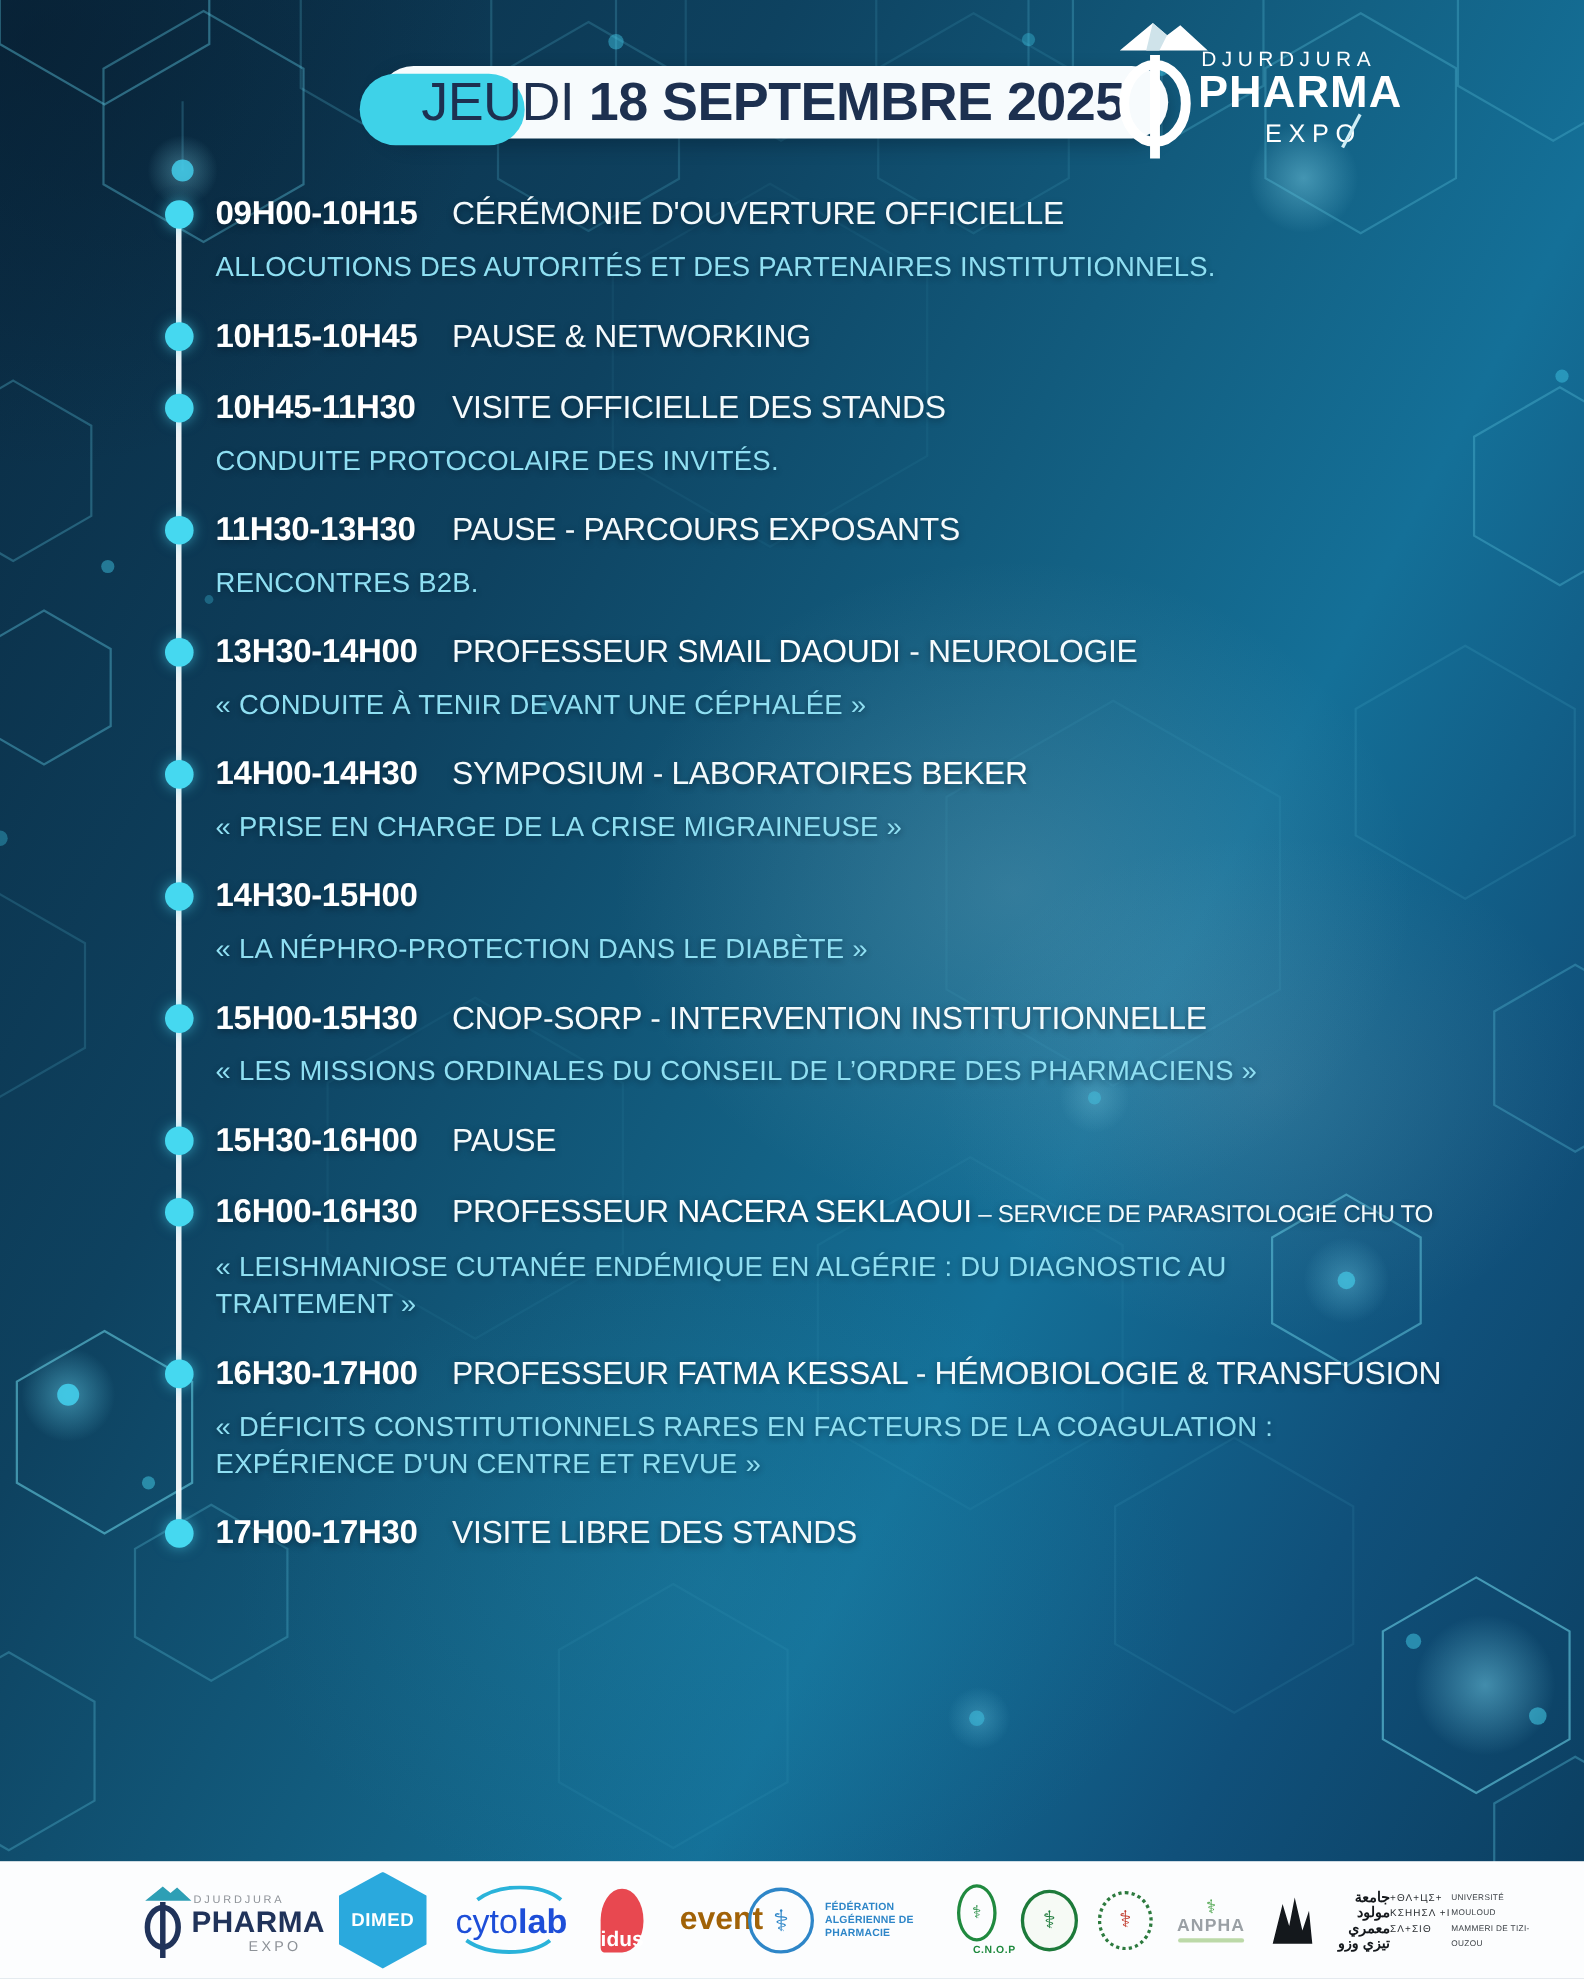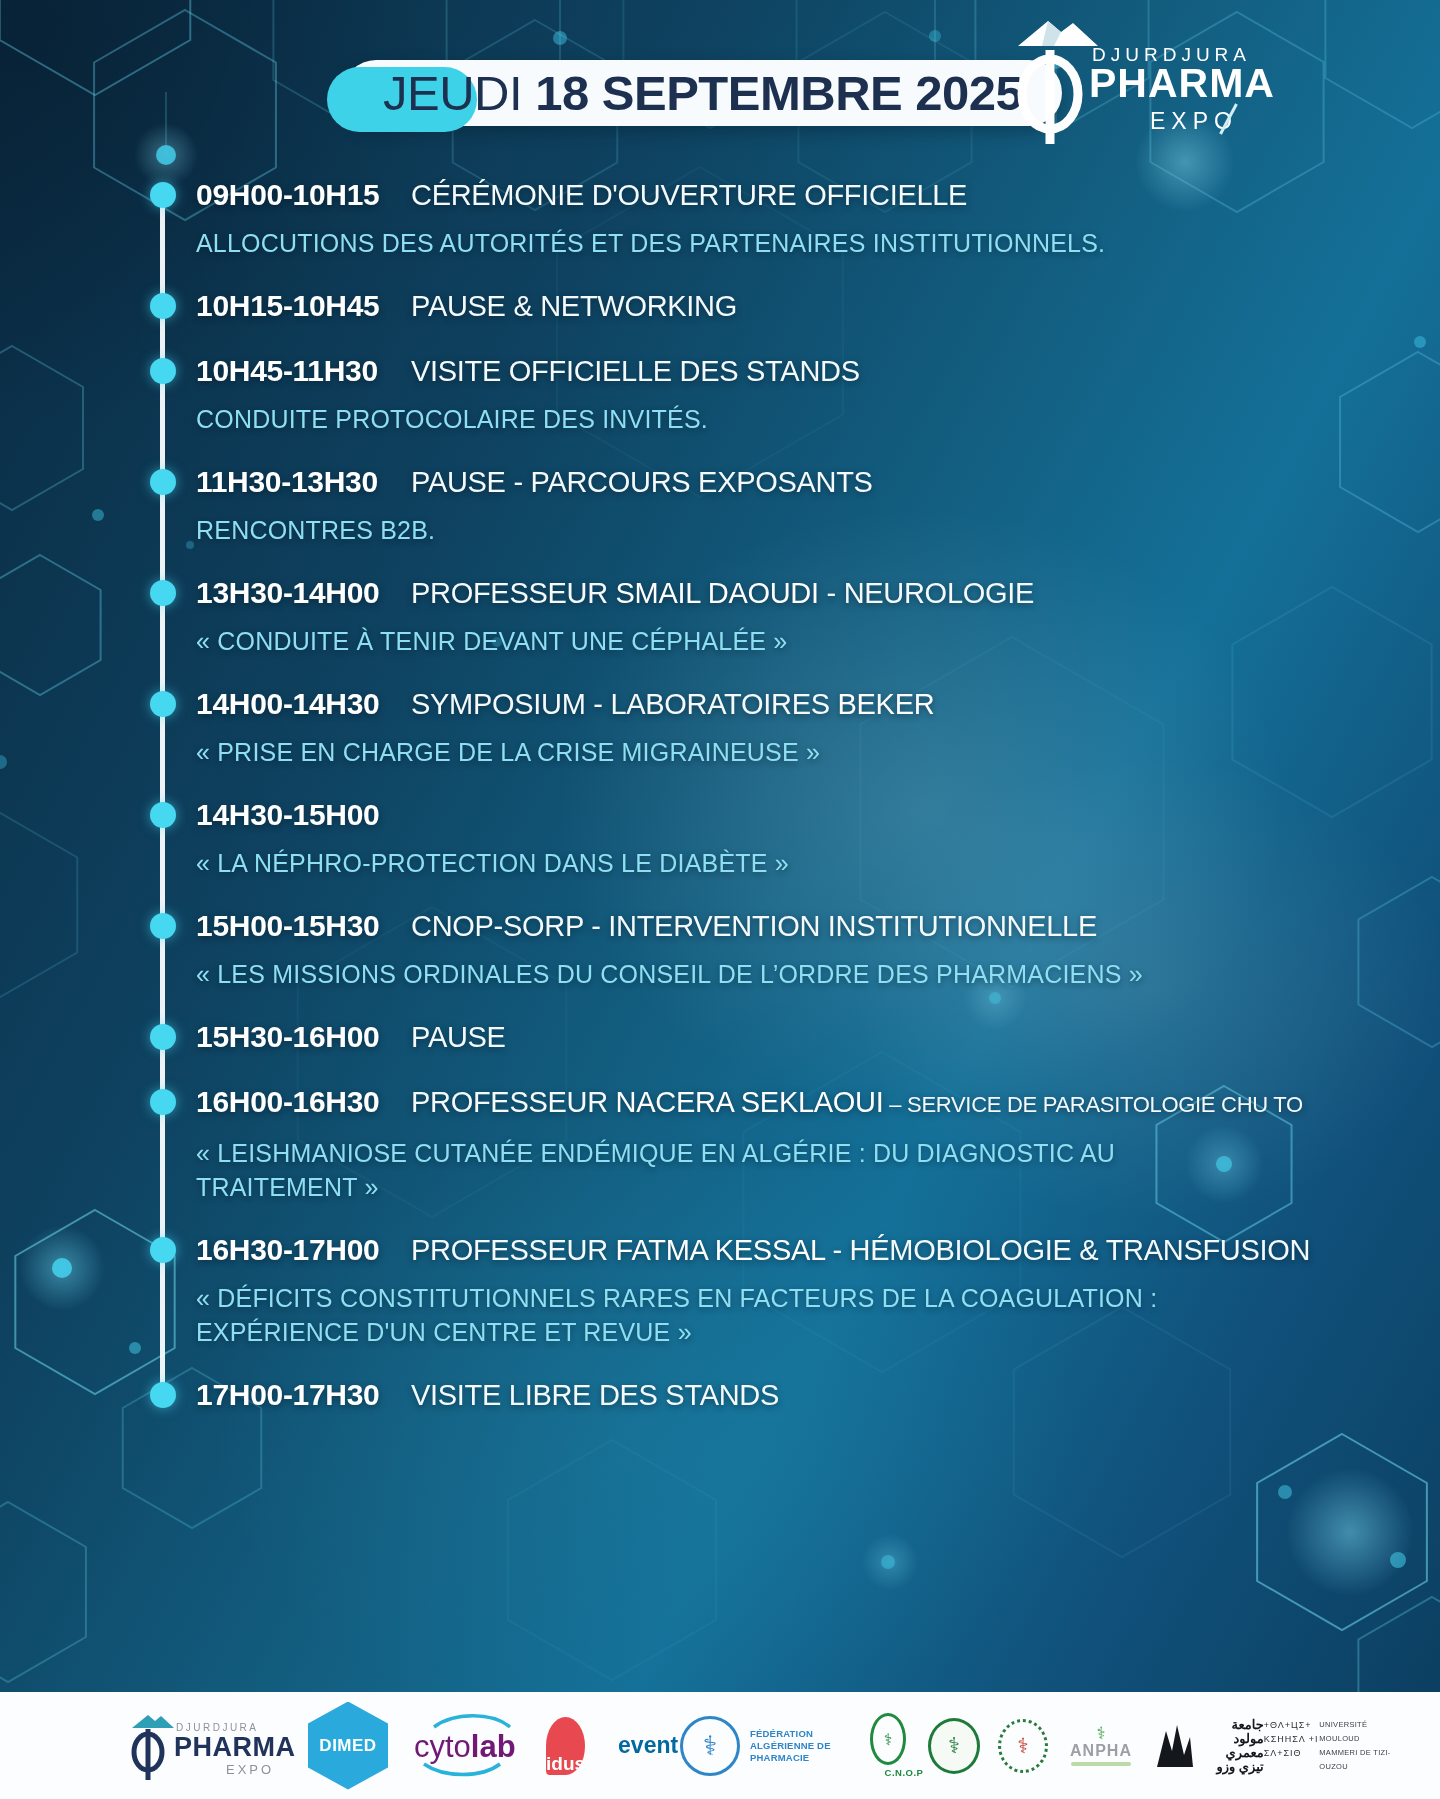--- a/index.html
+++ b/index.html
@@ -61,30 +61,30 @@
   .dpe{width:168px;position:relative;height:80px;color:#20335a;}
   .dpe svg{position:absolute;left:0;top:6px;}
   .dpe-top{position:absolute;left:54px;top:16px;font-size:10px;letter-spacing:2.5px;color:#8d9298;}
   .dpe-main{position:absolute;left:52px;top:26px;font-size:27px;font-weight:800;color:#20335a;letter-spacing:.5px;}
   .dpe-sub{position:absolute;left:104px;top:56px;font-size:13px;letter-spacing:3px;color:#8d9298;}
 
   .dimed{width:80px;height:88px;background:#2aa9dd;display:flex;align-items:center;justify-content:center;
     clip-path:polygon(50% 0,100% 25%,100% 75%,50% 100%,0 75%,0 25%);
     color:#fff;font-size:17px;font-weight:700;letter-spacing:.5px;}
 
-  .cytolab{width:122px;height:64px;position:relative;color:#701a75;}
+  .cytolab{width:122px;height:64px;position:relative;color:#1d4ed8;}
   .cytolab svg{position:absolute;left:0;top:0;}
   .cyto-text{position:absolute;left:8px;top:15px;font-size:31px;}
   .cyto-light{font-weight:400;}
   .cyto-bold{font-weight:700;}
 
   .idus{width:116px;gap:6px;}
   .idus-blob{width:56px;height:58px;background:#e84850;border-radius:50% 50% 50% 8%;
     display:flex;align-items:flex-end;justify-content:center;color:#fff;font-size:19px;font-weight:700;}
-  .idus-event{color:#0369a1;font-size:23px;font-weight:700;margin-left:27px;}
+  .idus-event{color:#a16207;font-size:29px;font-weight:700;margin-left:27px;}
 
   .fap{width:168px;gap:10px;}
   .fap-circle{width:54px;height:54px;border:3px solid #2e86c8;border-radius:50%;flex:none;
     display:flex;align-items:center;justify-content:center;color:#2e86c8;font-size:27px;}
   .fap-text{font-size:9.5px;font-weight:700;color:#2e86c8;line-height:12px;letter-spacing:.2px;}
 
   .cnop{width:44px;flex-direction:column;justify-content:center;}
   .cnop-oval{width:30px;height:46px;border:3px solid #208a3f;border-radius:50%;display:flex;align-items:center;justify-content:center;color:#208a3f;font-size:16px;}
   .cnop-label{margin-top:2px;font-size:9.5px;font-weight:700;color:#208a3f;letter-spacing:.5px;margin-left:32px;}
 

